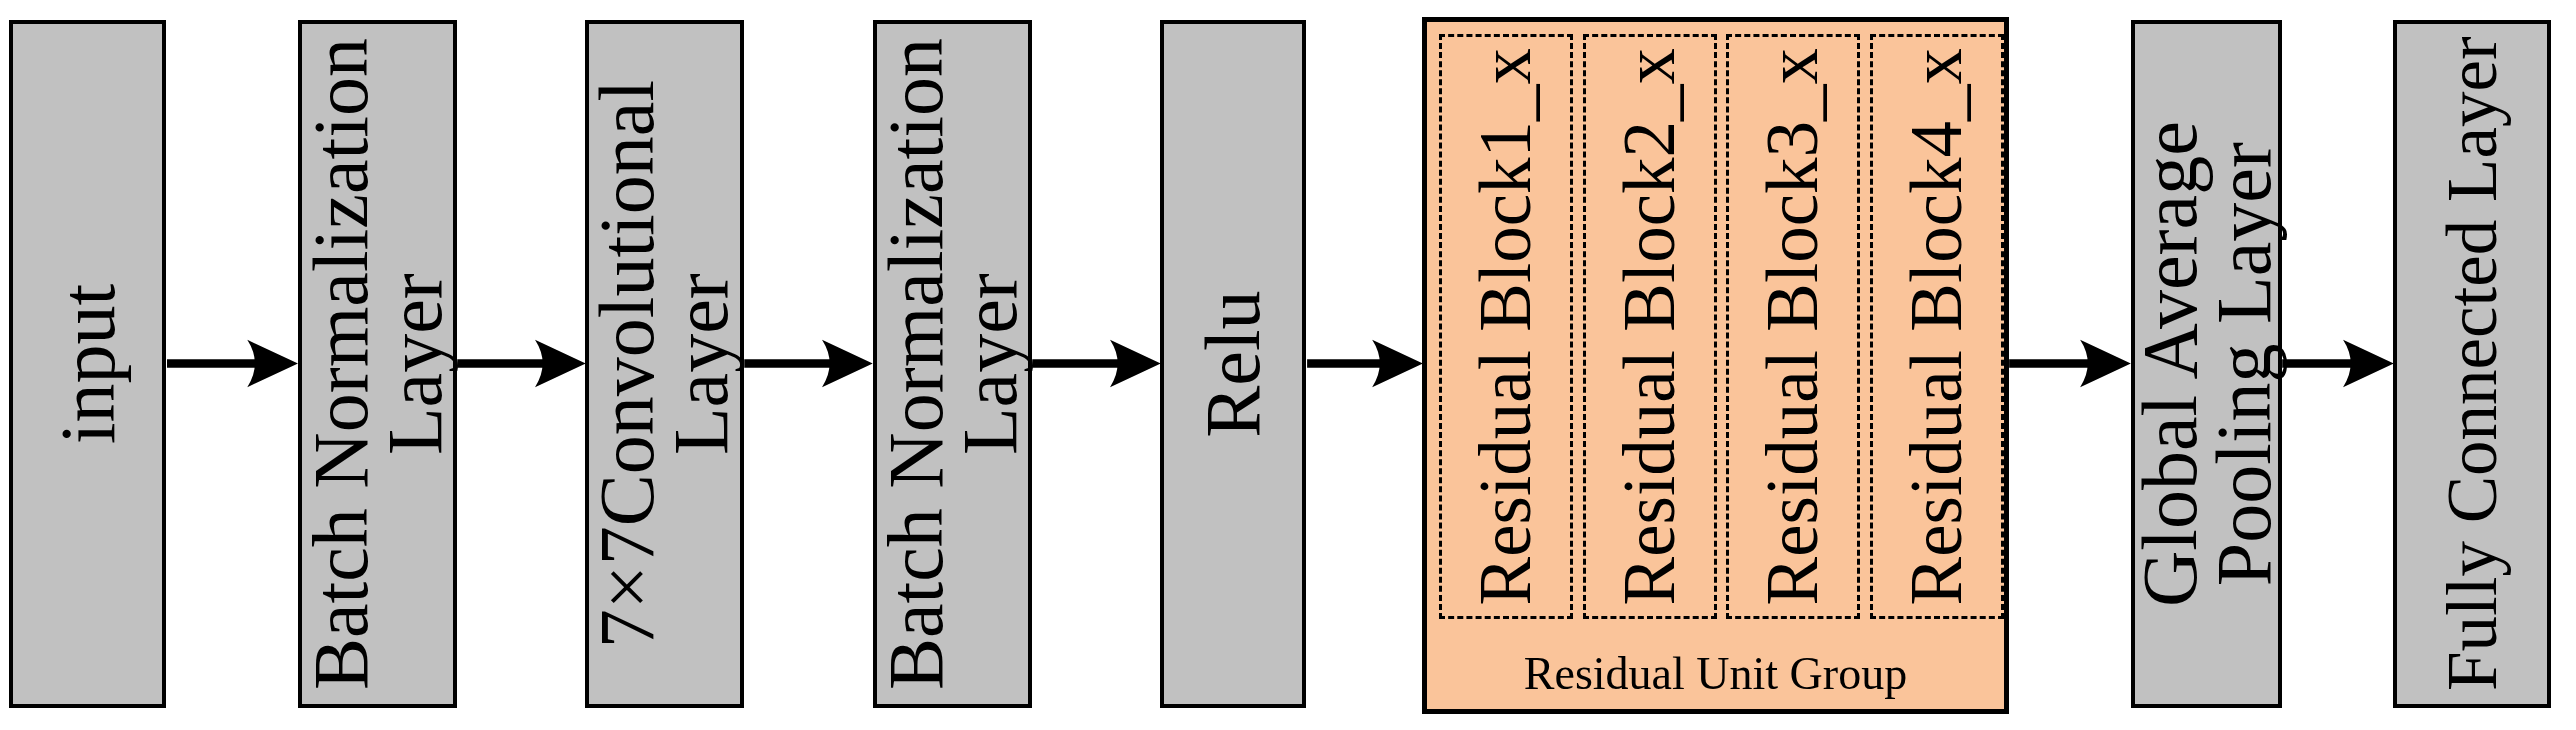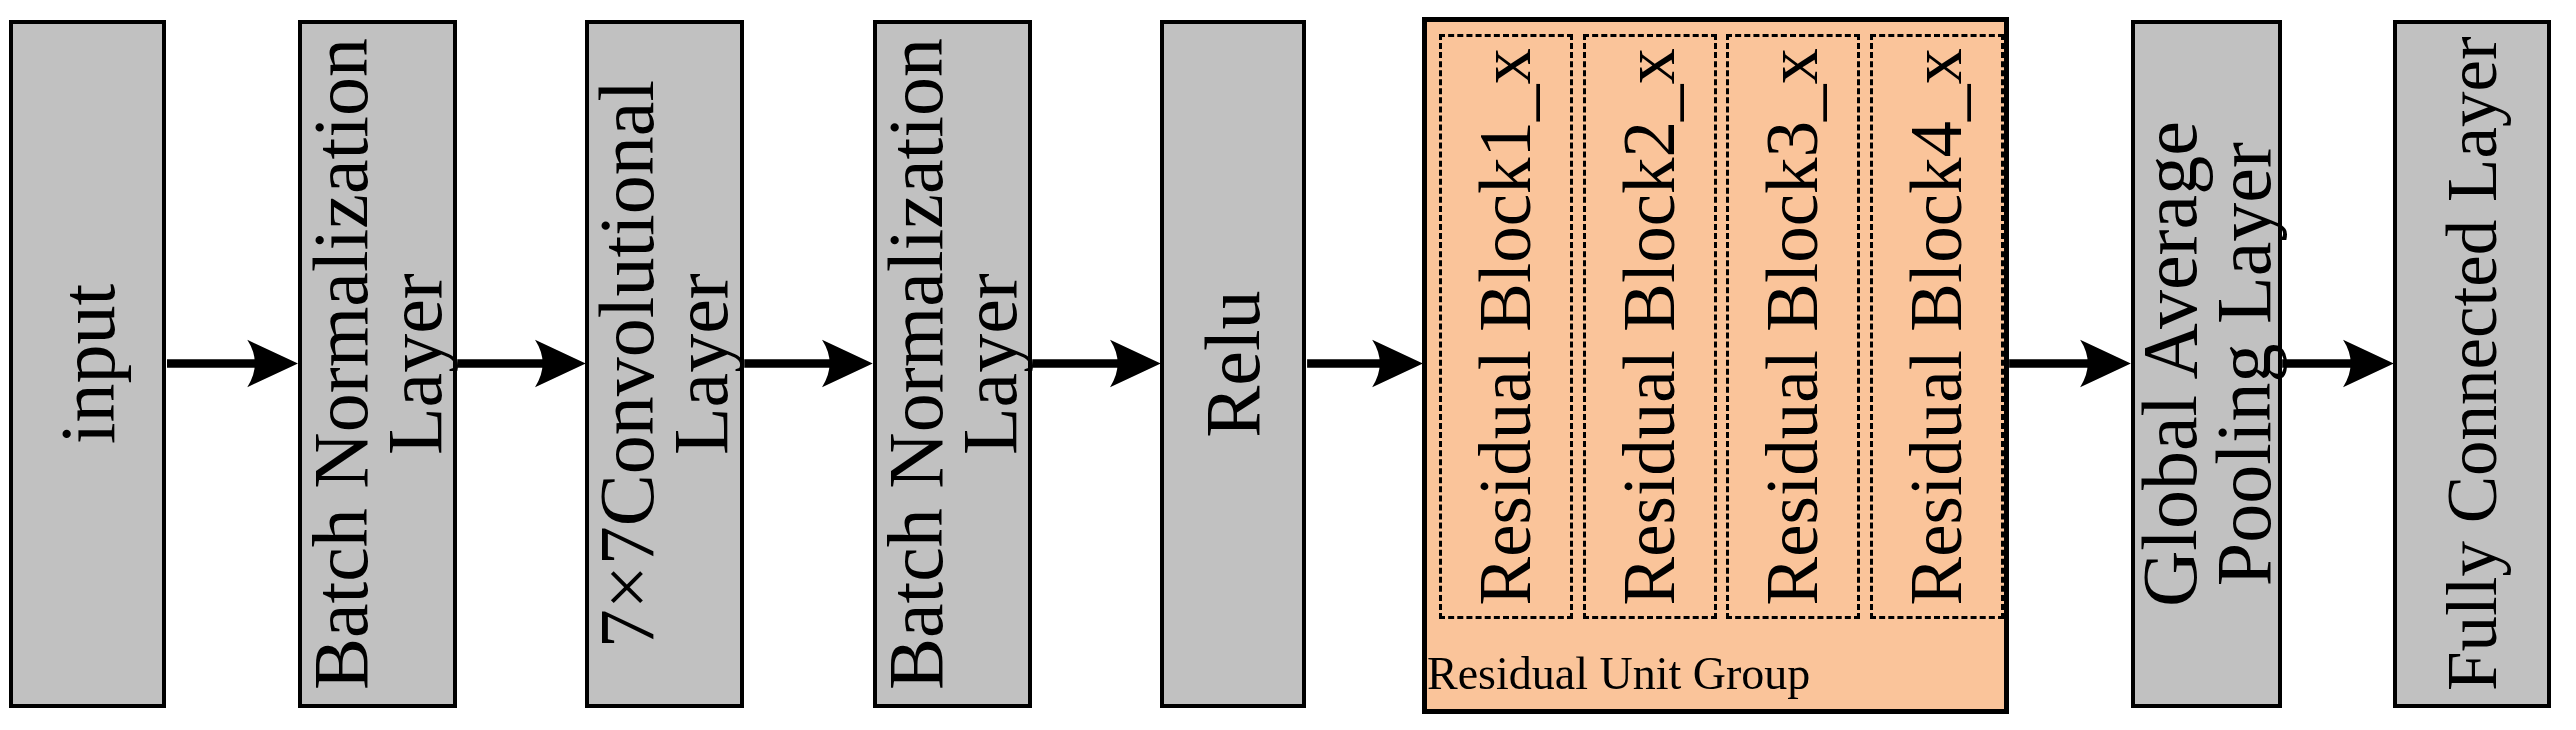--- a/index.html
+++ b/index.html
@@ -35,21 +35,21 @@
   }
   .dashed{
     position:absolute;top:12px;height:585px;width:134px;
     border:3.4px dashed var(--line,#000);
     box-sizing:border-box;
     display:flex;align-items:center;justify-content:center;
   }
   .dashed .vtext{font-size:73px;}
   .group-label{
     position:absolute;bottom:12px;left:0;width:100%;
-    text-align:left;
+    text-align:center;
     font-size:46px;line-height:1;
     color:#000;
   }
   .arrow{position:absolute;top:328px;height:71px;}
   .arrow line{stroke:var(--line,#000);stroke-width:10;}
   .arrow path{fill:var(--line,#000);stroke:none;}
 </style>
 </head>
 <body>
 

